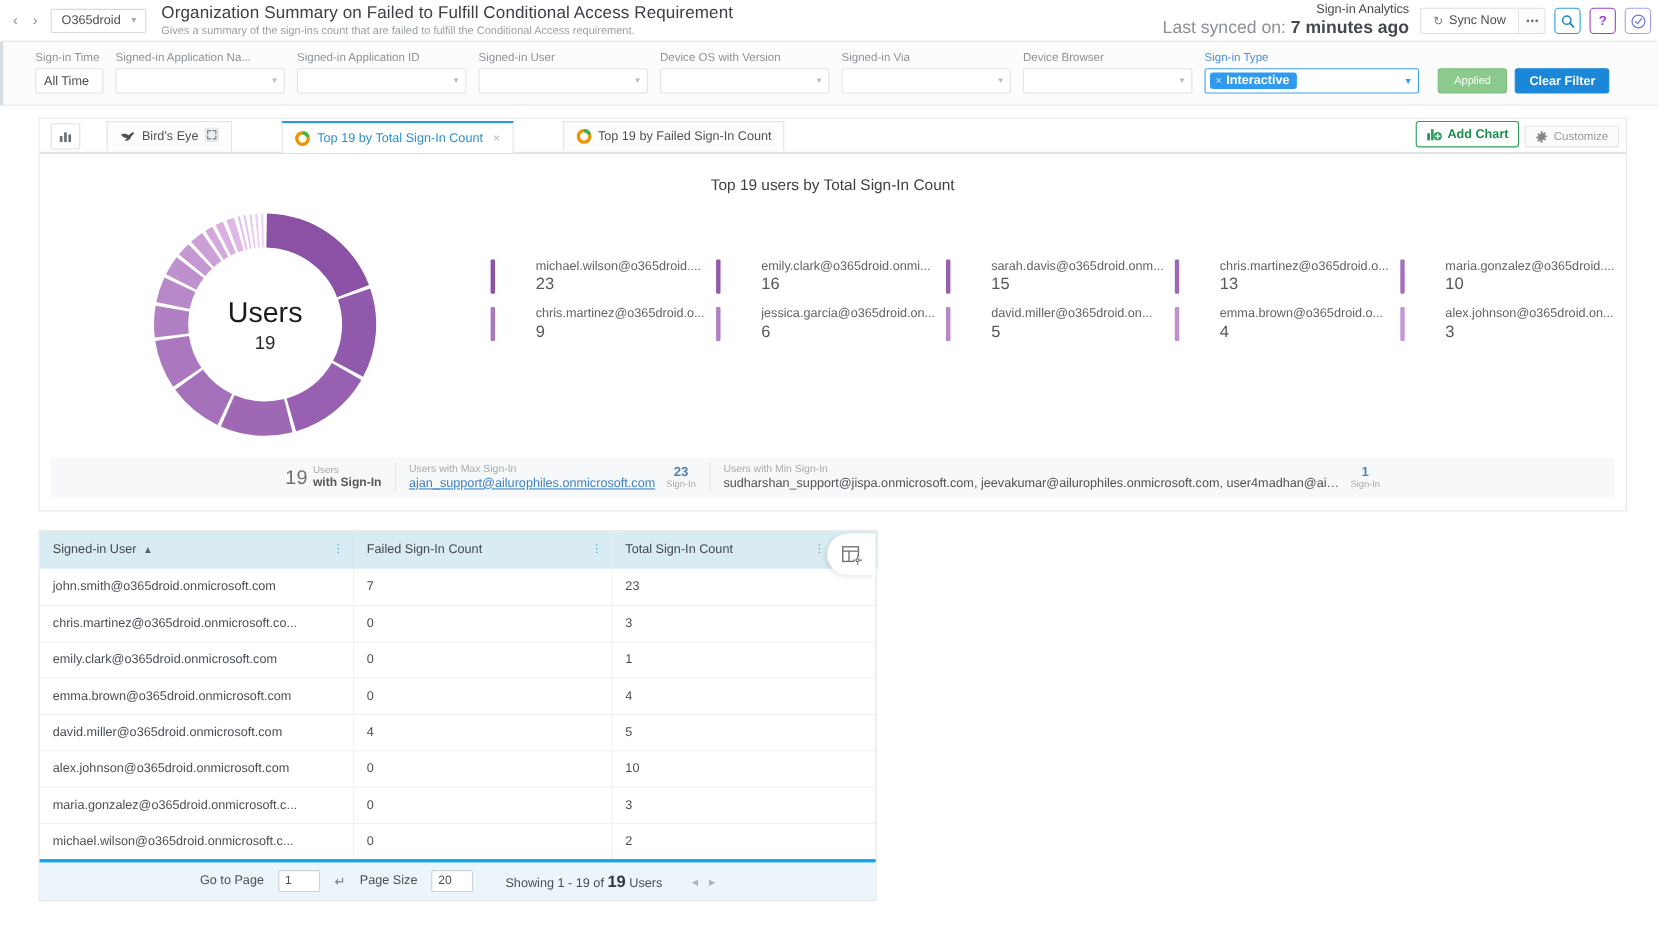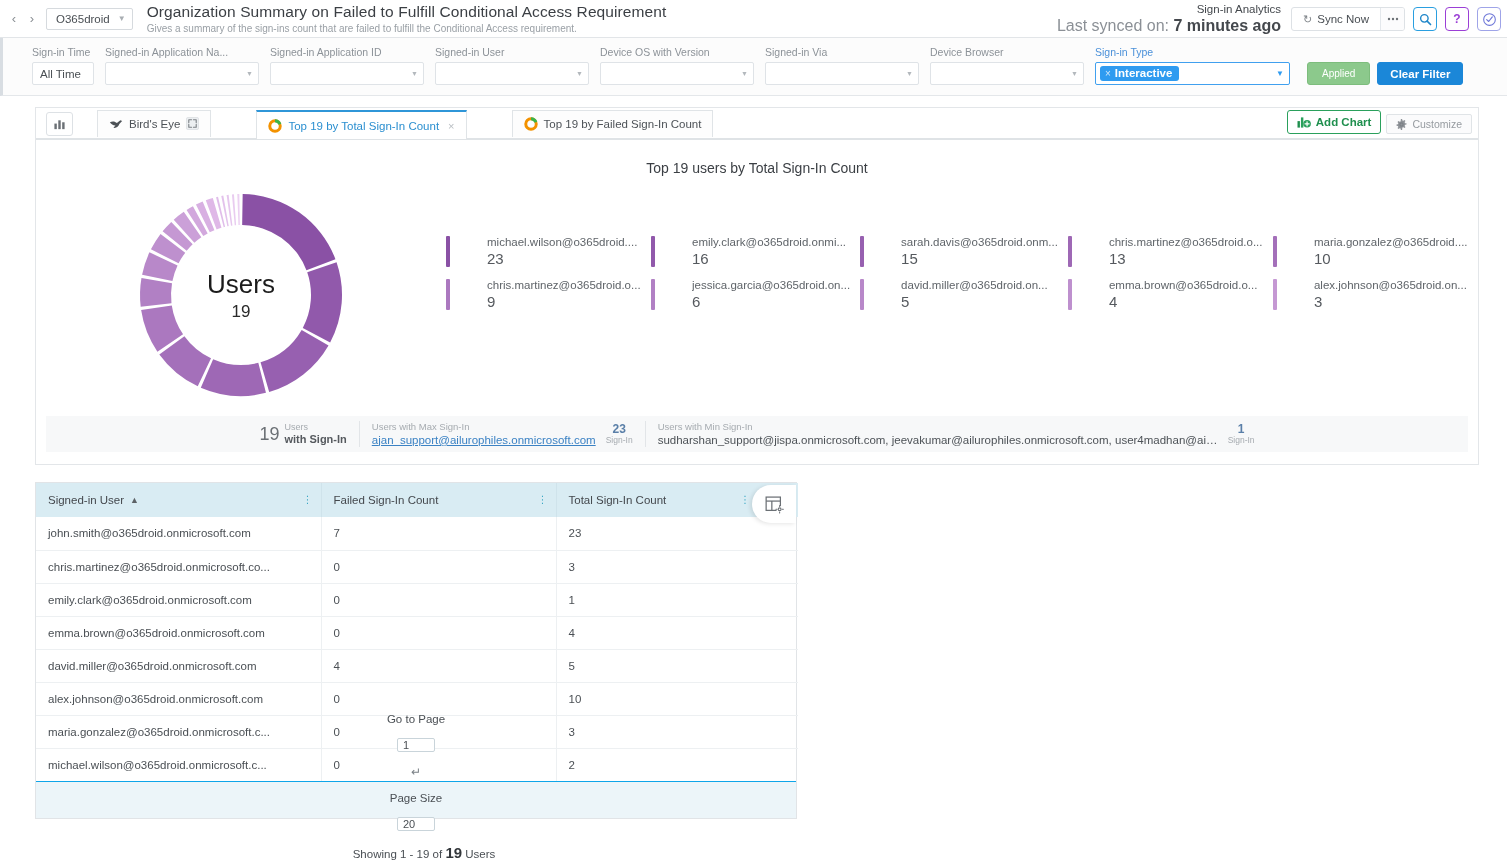--- a/index.html
+++ b/index.html
@@ -369,22 +369,22 @@
     display: flex; align-items: center; justify-content: center;
     cursor: pointer;
     z-index: 3;
   }
 
   .table-footer {
     background: #ecf5f9;
     height: 37px;
     display: flex; align-items: center; justify-content: center;
     gap: 13px;
-    border-top: 1px solid #0ea5e9;
-    font-size: 11.5px; color: #4a4f54; flex-direction: column;
+    border-top: 3px solid #0ea5e9;
+    font-size: 11.5px; color: #4a4f54;
   }
   .pg-input {
     width: 38px; height: 20px;
     border: 1px solid #c9d4da; border-radius: 2px;
     background: #fff; font-size: 11px; color: #4a4f54;
     padding: 0 5px;
     font-family: "Liberation Sans", sans-serif;
   }
   .pg-enter { color: #7a8086; font-size: 12px; cursor: pointer; }
   .pg-showing { margin-left: 16px; }

